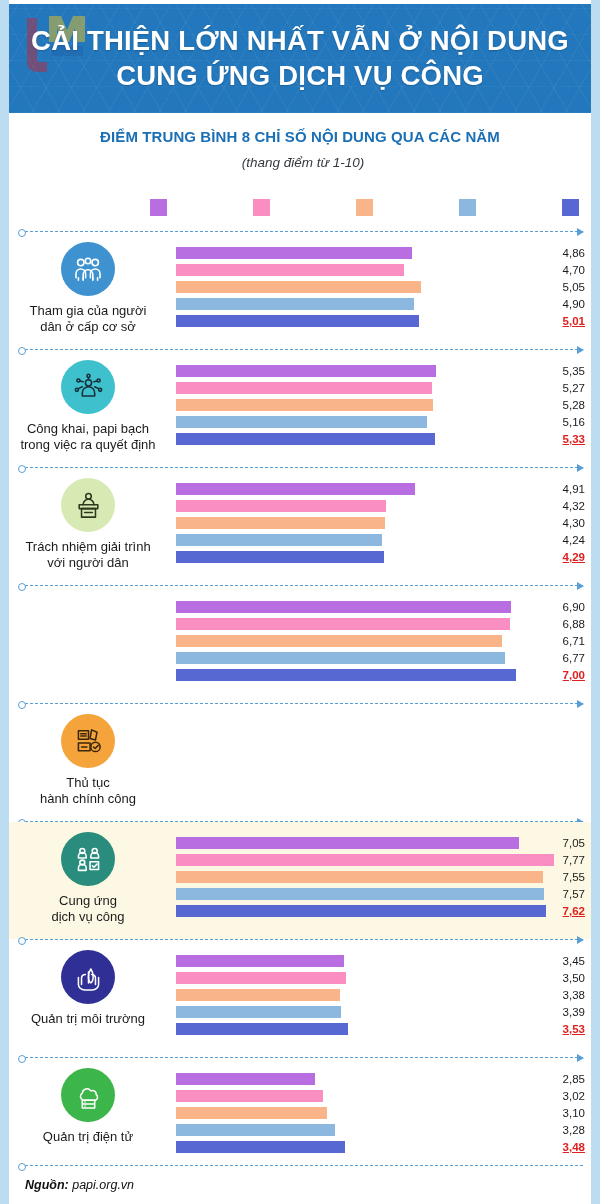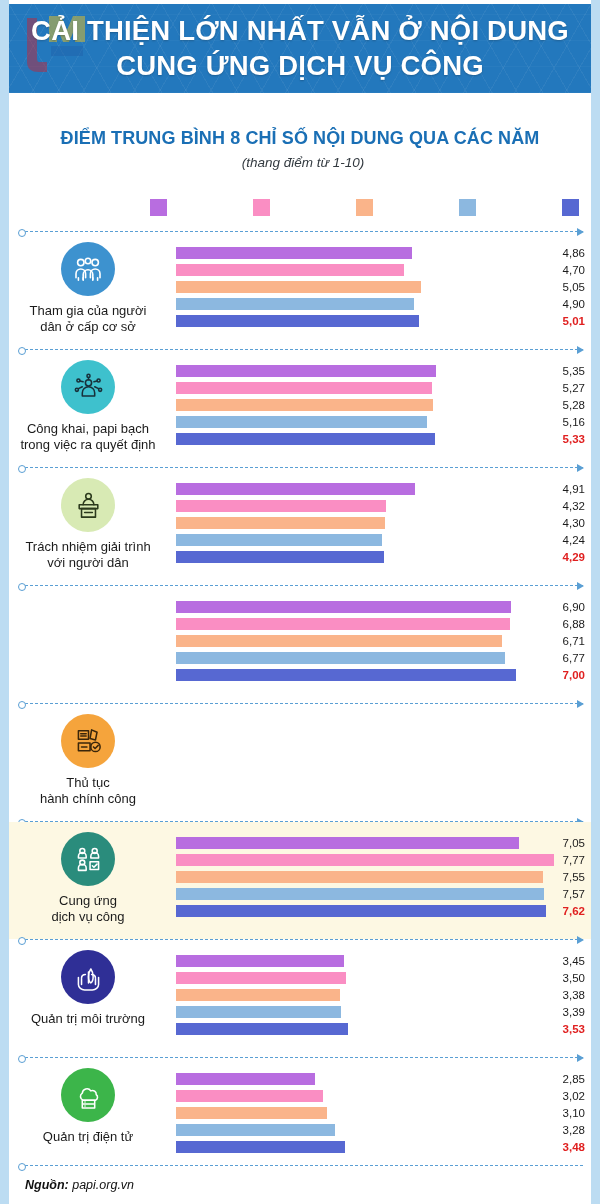--- a/index.html
+++ b/index.html
@@ -10,21 +10,21 @@
     position:relative; overflow:hidden;
   }
   .page { position:absolute; inset:0; background:#ffffff; }
   
   .rail { position:absolute; top:0; bottom:0; width:9px; background:#bcdcf2; }
   .rail.left { left:0; }
   .rail.right { right:0; }
 
   
   .banner {
-    position:absolute; left:9px; right:9px; top:4px; height:89px;
+    position:absolute; left:9px; right:9px; top:4px; height:109px;
     background:#2378bd; overflow:hidden;
     display:flex; flex-direction:column; align-items:center; justify-content:center;
   }
   .banner .pattern {
     position:absolute; inset:0; opacity:.30;
     background-image:
       repeating-linear-gradient(60deg, rgba(255,255,255,.18) 0 1px, transparent 1px 22px),
       repeating-linear-gradient(-60deg, rgba(255,255,255,.18) 0 1px, transparent 1px 22px),
       repeating-linear-gradient(0deg, rgba(255,255,255,.10) 0 1px, transparent 1px 26px);
   }
@@ -37,21 +37,21 @@
     letter-spacing:.2px; line-height:1.25; text-align:center;
     text-shadow:0 1px 2px rgba(0,0,0,.22);
     width:100%;
   }
   .banner h1 .l2 { display:block; }
 
   
   .chart-title {
     position:absolute; left:9px; right:9px; top:128px;
     text-align:center; color:#1a6fb5;
-    font-size:18px; font-weight:bold; letter-spacing:.1px;
+    font-size:15px; font-weight:bold; letter-spacing:.1px;
   }
   .chart-sub {
     position:absolute; left:9px; right:9px; top:155px;
     text-align:center; color:#333a40;
     font-size:13.5px; font-style:italic;margin-left:6px;
   }
 
   
   .legend {
     position:absolute; left:150px; right:14px; top:196px; height:22px;
@@ -97,21 +97,21 @@
   }
 
   .bars { position:absolute; left:158px; right:0; top:13px; }
   .bar-line { height:17px; position:relative; }
   .bar { height:12px; position:absolute; left:0; top:2px; }
   .val {
     position:absolute; right:6px; top:0px;
     font-size:11.5px; color:#1b1b1b; line-height:16px;
     width:40px; text-align:right;
   }
-  .val.cur { color:#e02020; font-weight:bold; }
+  .val.cur { color:#e02020; font-weight:bold;text-decoration:underline; }
 
   
   .foot-sep {
     position:absolute; left:25px; right:17px; bottom:38px; height:1px;
     border-top:1.6px dashed #5a9fd4;
   }
   .foot-sep::before {
     content:""; position:absolute; left:-7px; top:-3.5px;
     width:6px; height:6px; border-radius:50%;
     background:#ffffff; border:1.6px solid #5a9fd4;

